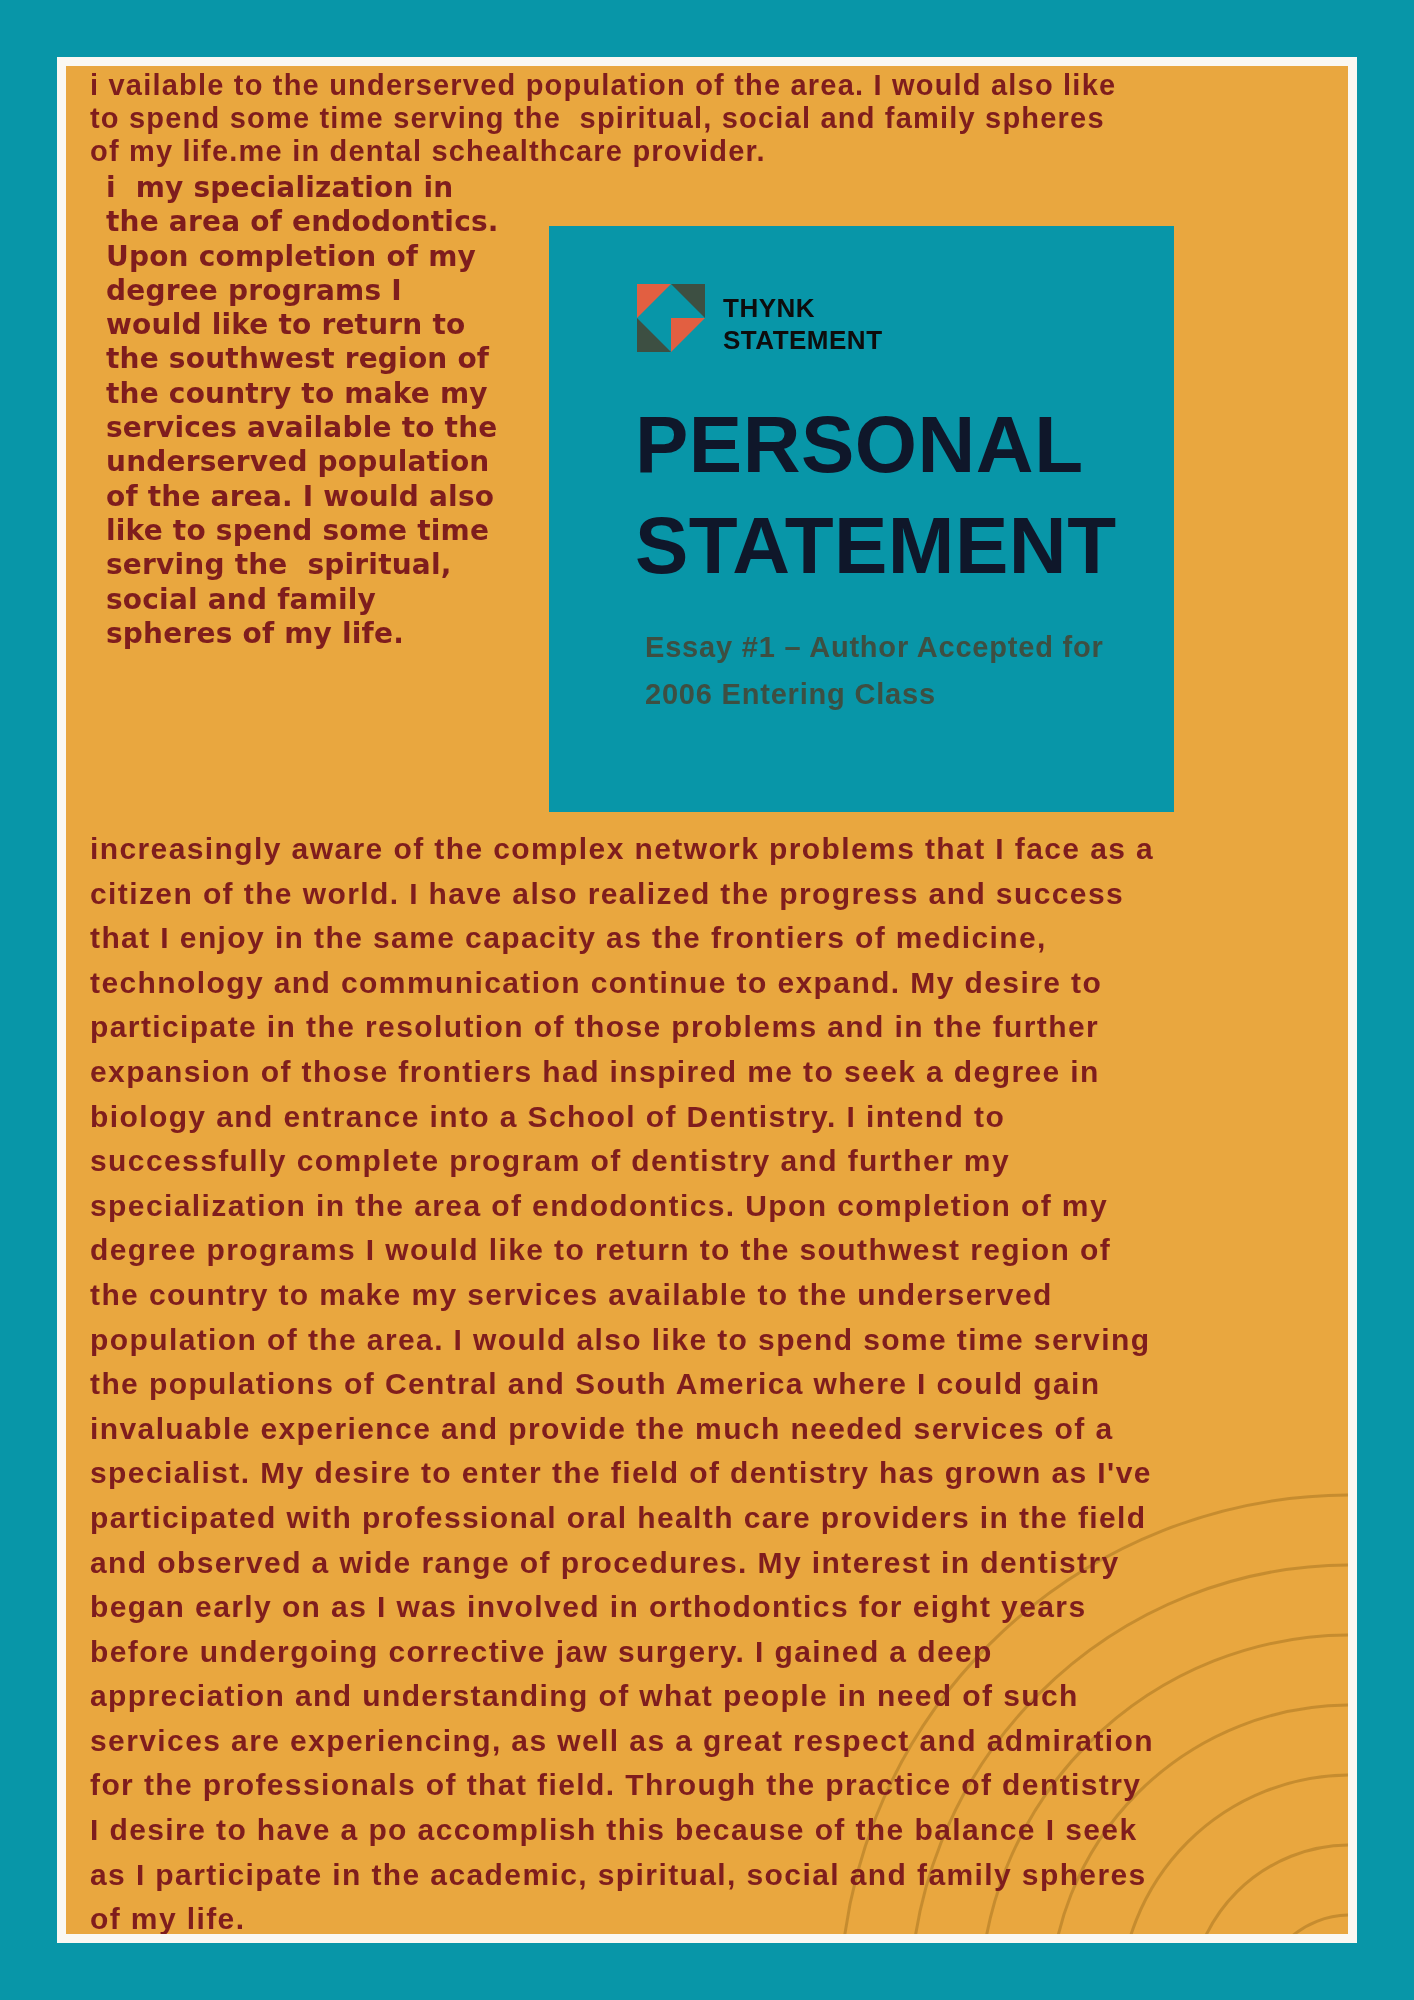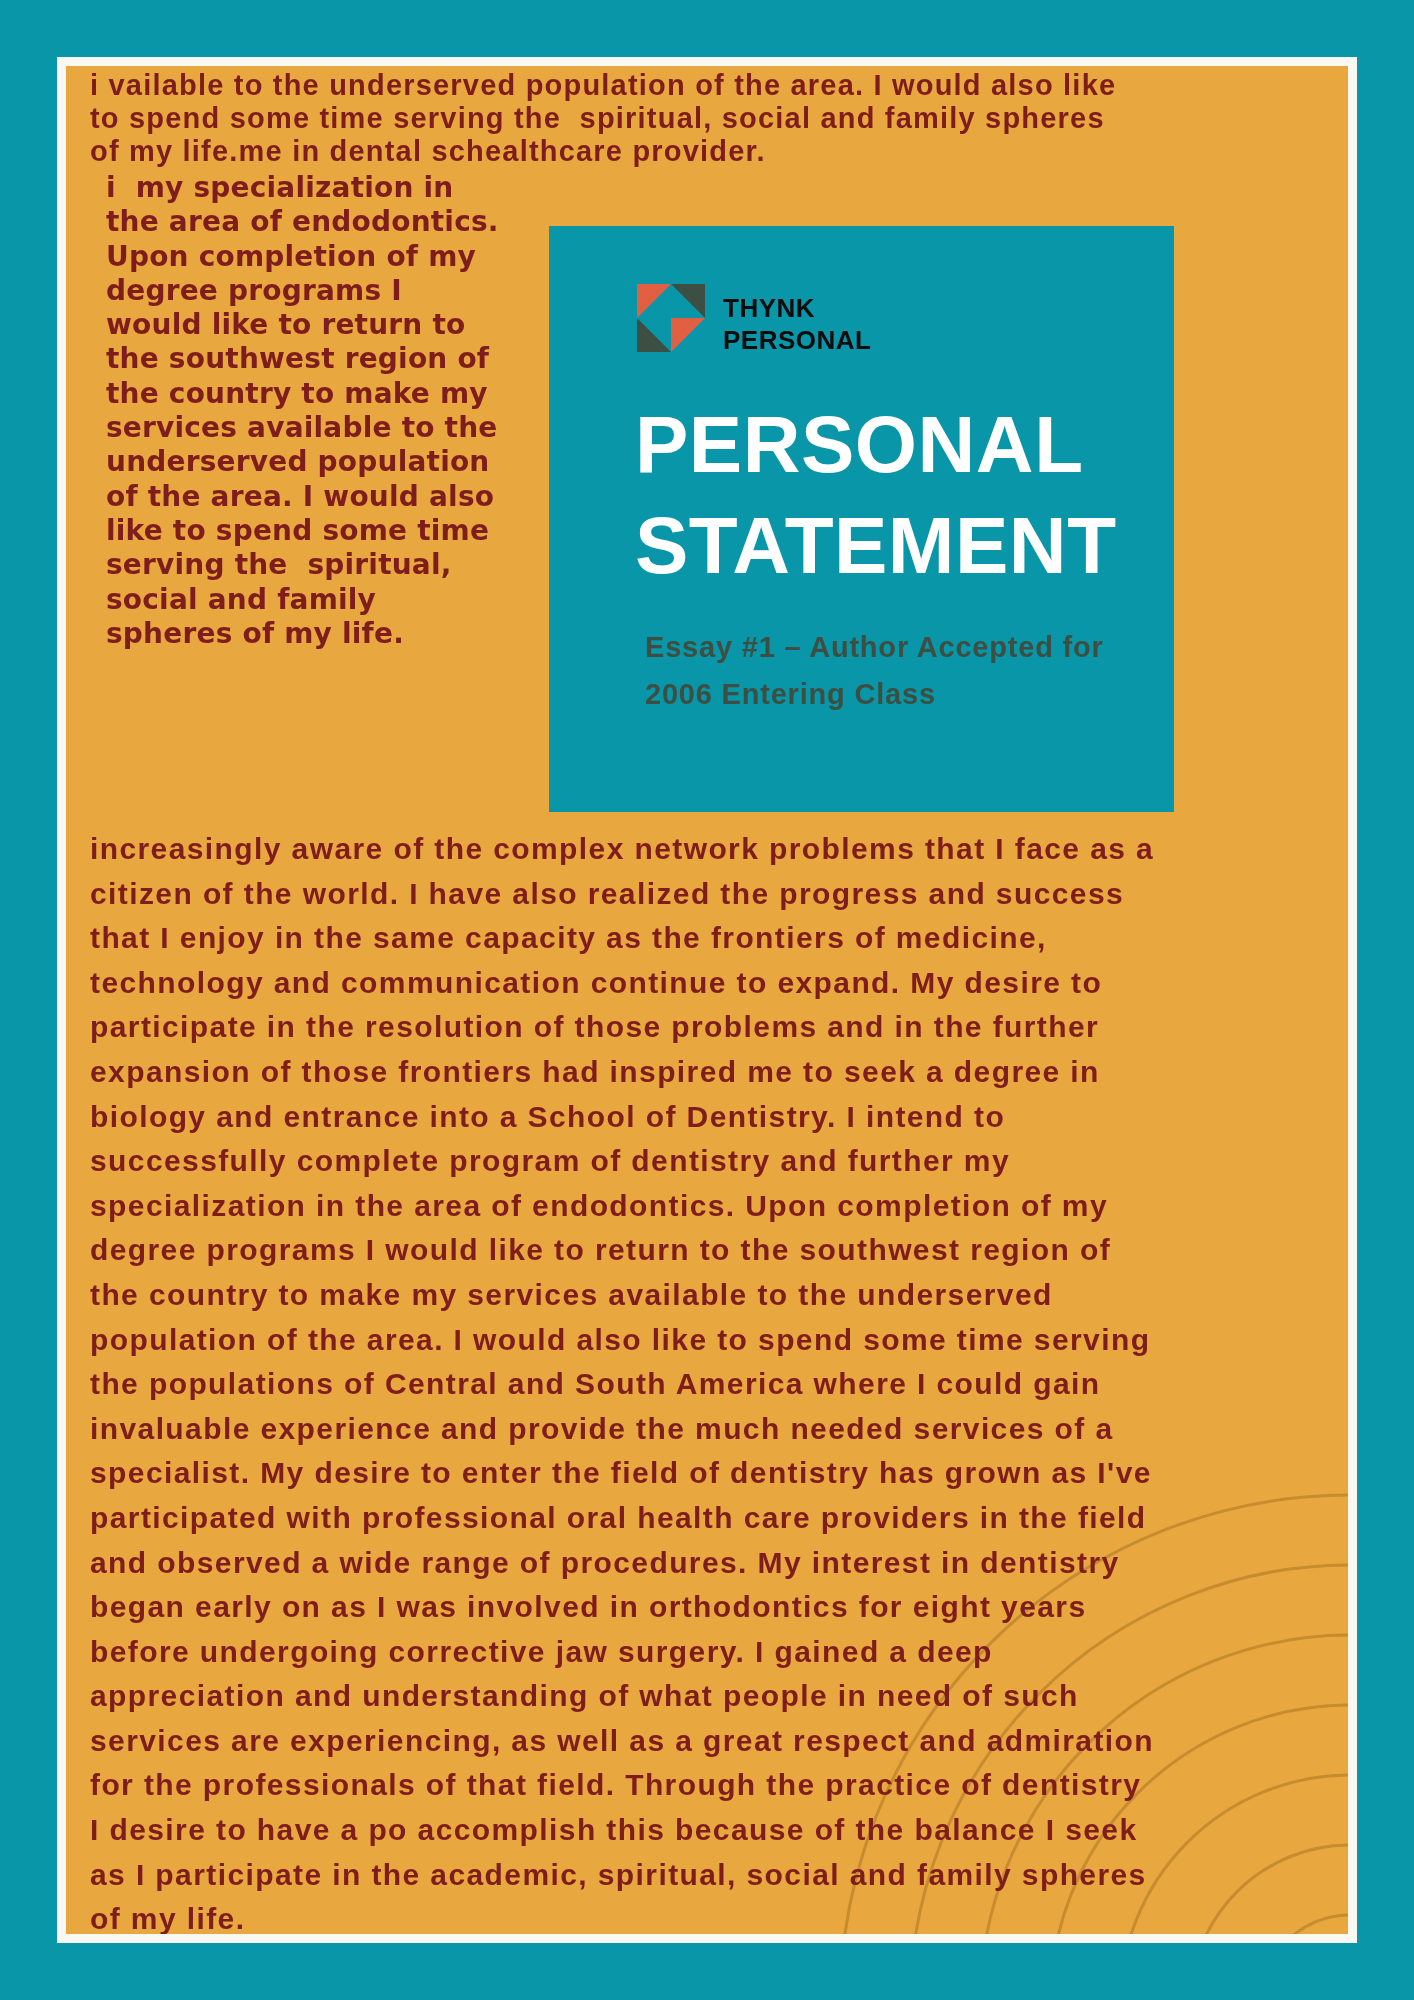--- a/index.html
+++ b/index.html
@@ -65,21 +65,21 @@
     padding-top: 8px;
     color: #0d0d0d;
     font-weight: 700;
     font-size: 26px;
     line-height: 32px;
     letter-spacing: 0.5px;
     white-space: pre-wrap;
   }
   .title {
     position: absolute; left: 86px; top: 168px;
-    color: #ffffff;
+    color: #0f172a;
     font-weight: 700;
     font-size: 80px;
     line-height: 101px;
     letter-spacing: 0.5px;
     white-space: pre-wrap;
   }
   .subtitle {
     position: absolute; left: 88px; top: 398px;
     color: #3d4f42;
     font-weight: 700;
@@ -136,21 +136,21 @@
 
     <div class="banner">
       <div class="logo-row">
         <svg class="logo-mark" viewBox="0 0 64 64">
           <polygon points="0,0 32,0 0,32" fill="#e25f41"></polygon>
           <polygon points="32,0 64,0 64,32" fill="#3d4f42"></polygon>
           <polygon points="0,32 0,64 32,64" fill="#3d4f42"></polygon>
           <polygon points="32,32 64,32 32,64" fill="#e25f41"></polygon>
         </svg>
         <div class="wordmark">THYNK
-PERSONAL</div>
+STATEMENT</div>
       </div>
       <div class="title">PERSONAL
 STATEMENT</div>
       <div class="subtitle">Essay #1 – Author Accepted for
 2006 Entering Class</div>
     </div>
 
     <div class="txt body-text">increasingly aware of the complex network problems that I face as a
 citizen of the world. I have also realized the progress and success
 that I enjoy in the same capacity as the frontiers of medicine,

